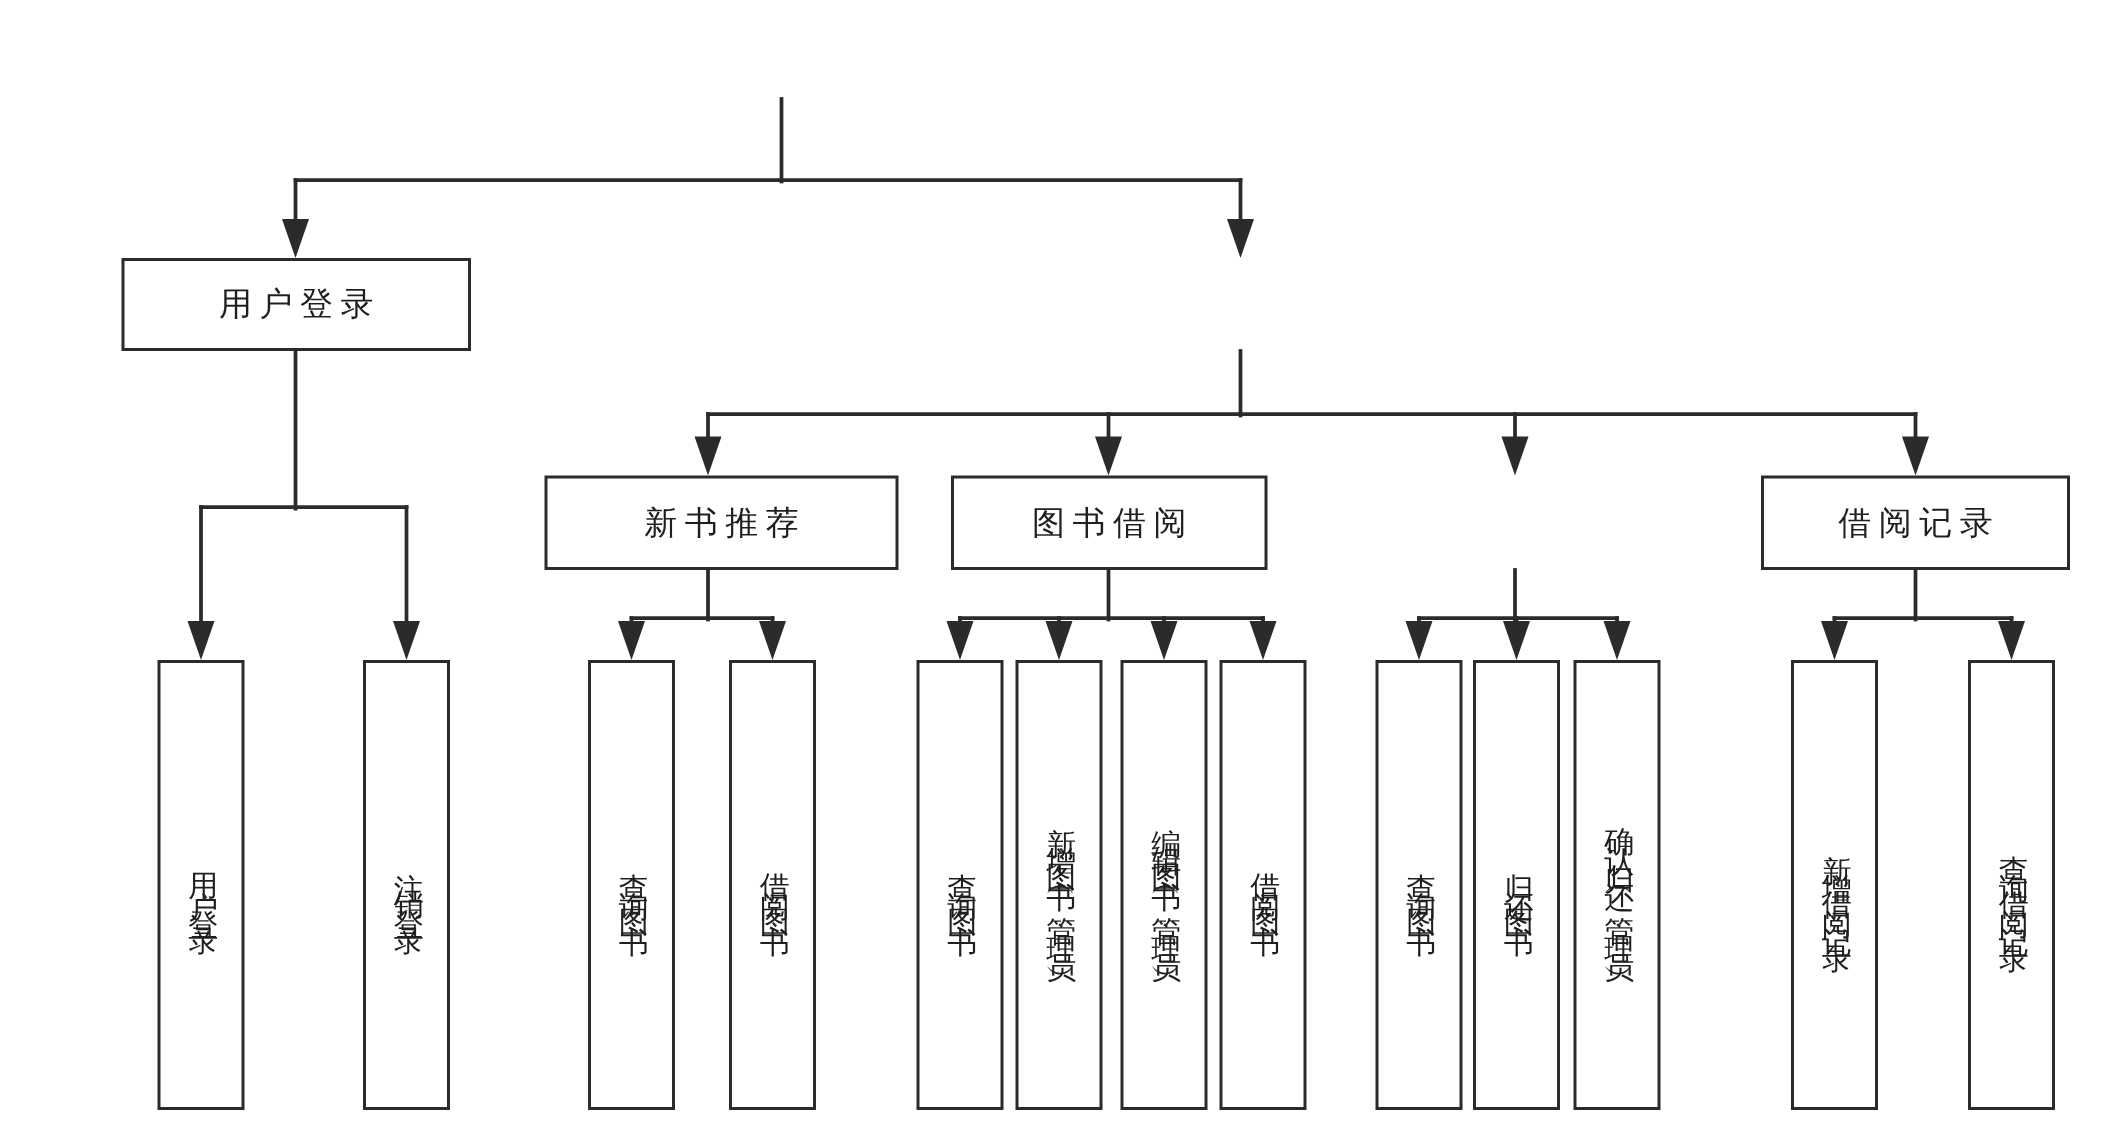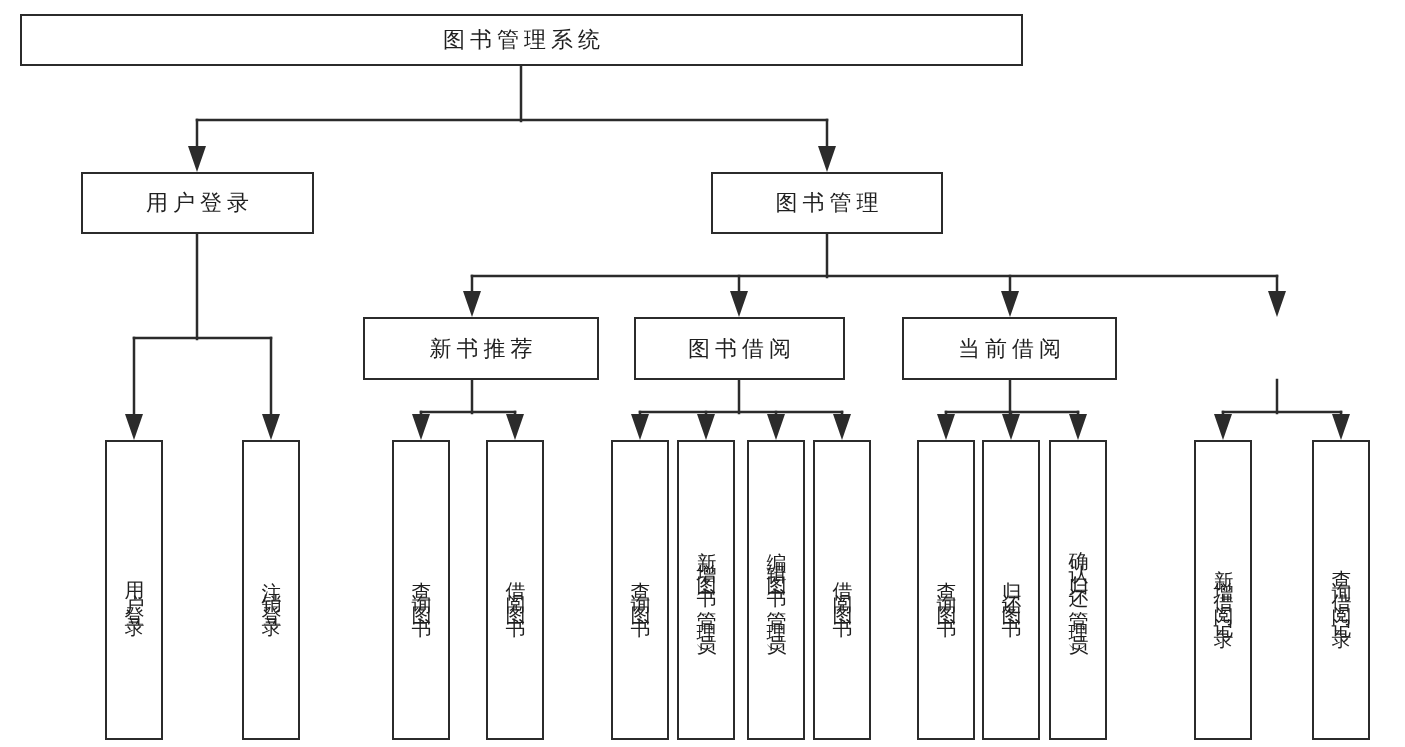--- a/index.html
+++ b/index.html
@@ -122,28 +122,26 @@
     <g>
       <line x1="1277" y1="380" x2="1277" y2="413"></line>
       <line x1="1223" y1="412" x2="1341" y2="412"></line>
       <line x1="1223" y1="412" x2="1223" y2="416"></line>
       <polygon points="1214,414 1232,414 1223,440"></polygon>
       <line x1="1341" y1="412" x2="1341" y2="416"></line>
       <polygon points="1332,414 1350,414 1341,440"></polygon>
     </g>
   </svg>
 
-  <div class="box hbox root" style="left:20px;top:14px;width:1003px;height:52px">图书管理系统</div>
 
   <div class="box hbox" style="left:81px;top:172px;width:233px;height:62px">用户登录</div>
-  <div class="box hbox" style="left:711px;top:172px;width:232px;height:62px">图书管理</div>
 
   <div class="box hbox" style="left:363px;top:317px;width:236px;height:63px">新书推荐</div>
   <div class="box hbox" style="left:634px;top:317px;width:211px;height:63px">图书借阅</div>
-  <div class="box hbox" style="left:902px;top:317px;width:215px;height:63px">当前借阅</div>
+  <div class="box hbox" style="left:1174px;top:317px;width:206px;height:63px">借阅记录</div>
 
   <div class="box leaf" style="left:105px">用户登录</div>
   <div class="box leaf" style="left:242px">注销登录</div>
 
   <div class="box leaf" style="left:392px">查询图书</div>
   <div class="box leaf" style="left:486px">借阅图书</div>
 
   <div class="box leaf" style="left:611px">查询图书</div>
   <div class="box leaf" style="left:677px">新增图书（管理员）</div>
   <div class="box leaf" style="left:747px">编辑图书（管理员）</div>

